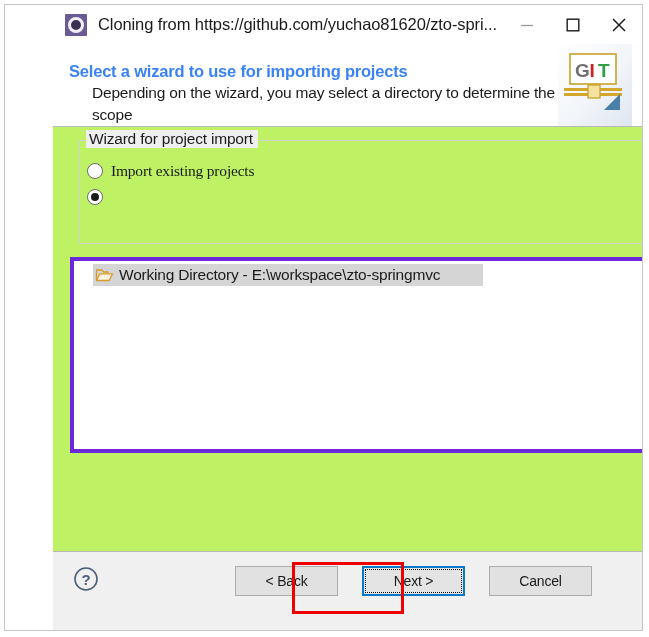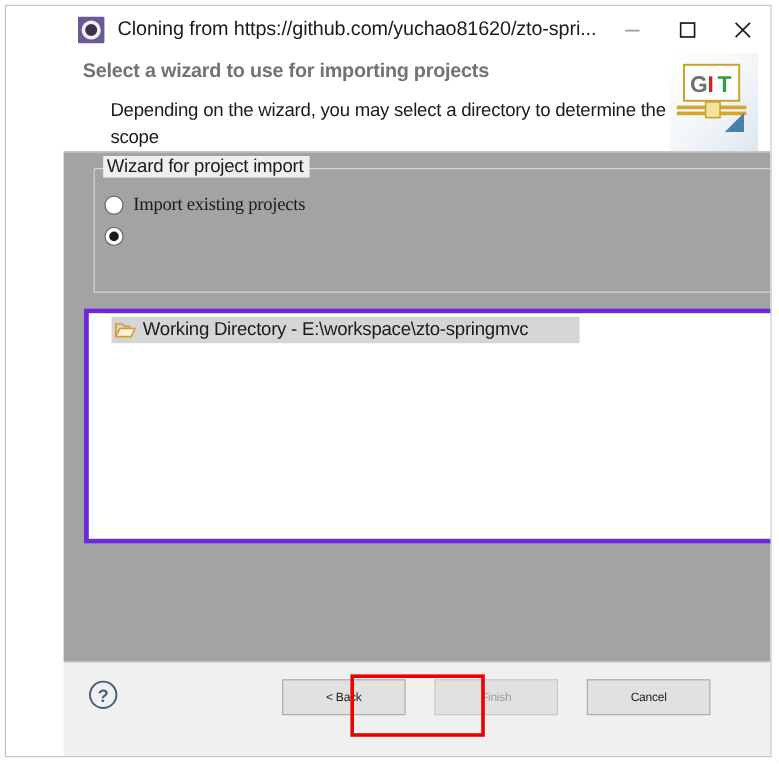--- a/index.html
+++ b/index.html
@@ -85,45 +85,45 @@
   .header {
     flex: 0 0 83px;
     background: #ffffff;
     border-bottom: 1px solid #b8b8b8;
     position: relative;
     padding: 0;
     box-sizing: border-box;
   }
   .header-title {
     position: absolute;
-    left: 16px; top: 6px;
+    left: 16px; top: 18px;
     font-size: 16.5px;
     font-weight: bold;
-    color: #737373;
+    color: #3b82f6;
     letter-spacing: -0.2px;
   }
   .header-desc {
     position: absolute;
     left: 39px; top: 38px;
     width: 530px;
     font-size: 15.5px;
     color: #1b1b1b;
     line-height: 1.42;
     letter-spacing: -0.2px;
   }
   .git-logo {
     position: absolute;
     right: 10px; top: 0;
     width: 74px; height: 82px;
   }
 
   
   .content {
     flex: 1 1 auto;
-    background: #a3a3a3;
+    background: #bef264;
     position: relative;
   }
 
   
   .groupbox {
     position: absolute;
     left: 25px; top: 13px;
     width: 596px;
     height: 104px;
     box-sizing: border-box;
@@ -239,21 +239,21 @@
     left: 182px; top: 14px;
     display: flex;
     gap: 24px;
   }
   .btn {
     width: 103px;
     height: 30px;
     box-sizing: border-box;
     border: 1px solid #adadad;
     background: #e1e1e1;
-    font-size: 10px;
+    font-size: 14px;
     color: #1b1b1b;
     display: flex;
     align-items: center;
     justify-content: center;
     font-family: "Liberation Sans", sans-serif;
     letter-spacing: -0.2px;
     padding: 0;
   }
   .btn.focused {
     border: 2px solid #0a7ac8;
@@ -361,20 +361,20 @@
   </div>
 
   <div class="footer">
     <svg class="help-icon" viewBox="0 0 26 26">
       <circle cx="13" cy="13" r="11" fill="none" stroke="#4a5f7a" stroke-width="1.6"></circle>
       <text x="13" y="19" text-anchor="middle" font-family="Liberation Sans, sans-serif" font-size="15" font-weight="bold" fill="#4a5f7a">?</text>
     </svg>
 
     <div class="btn-row">
       <button class="btn">&lt; Back</button>
-      <button class="btn disabled">Finish</button>
+      <button class="btn focused">Next &gt;</button>
       <button class="btn">Cancel</button>
     </div>
   </div>
 
 </div>
 
 <div class="annot annot-next"></div>
 
 </body></html>

